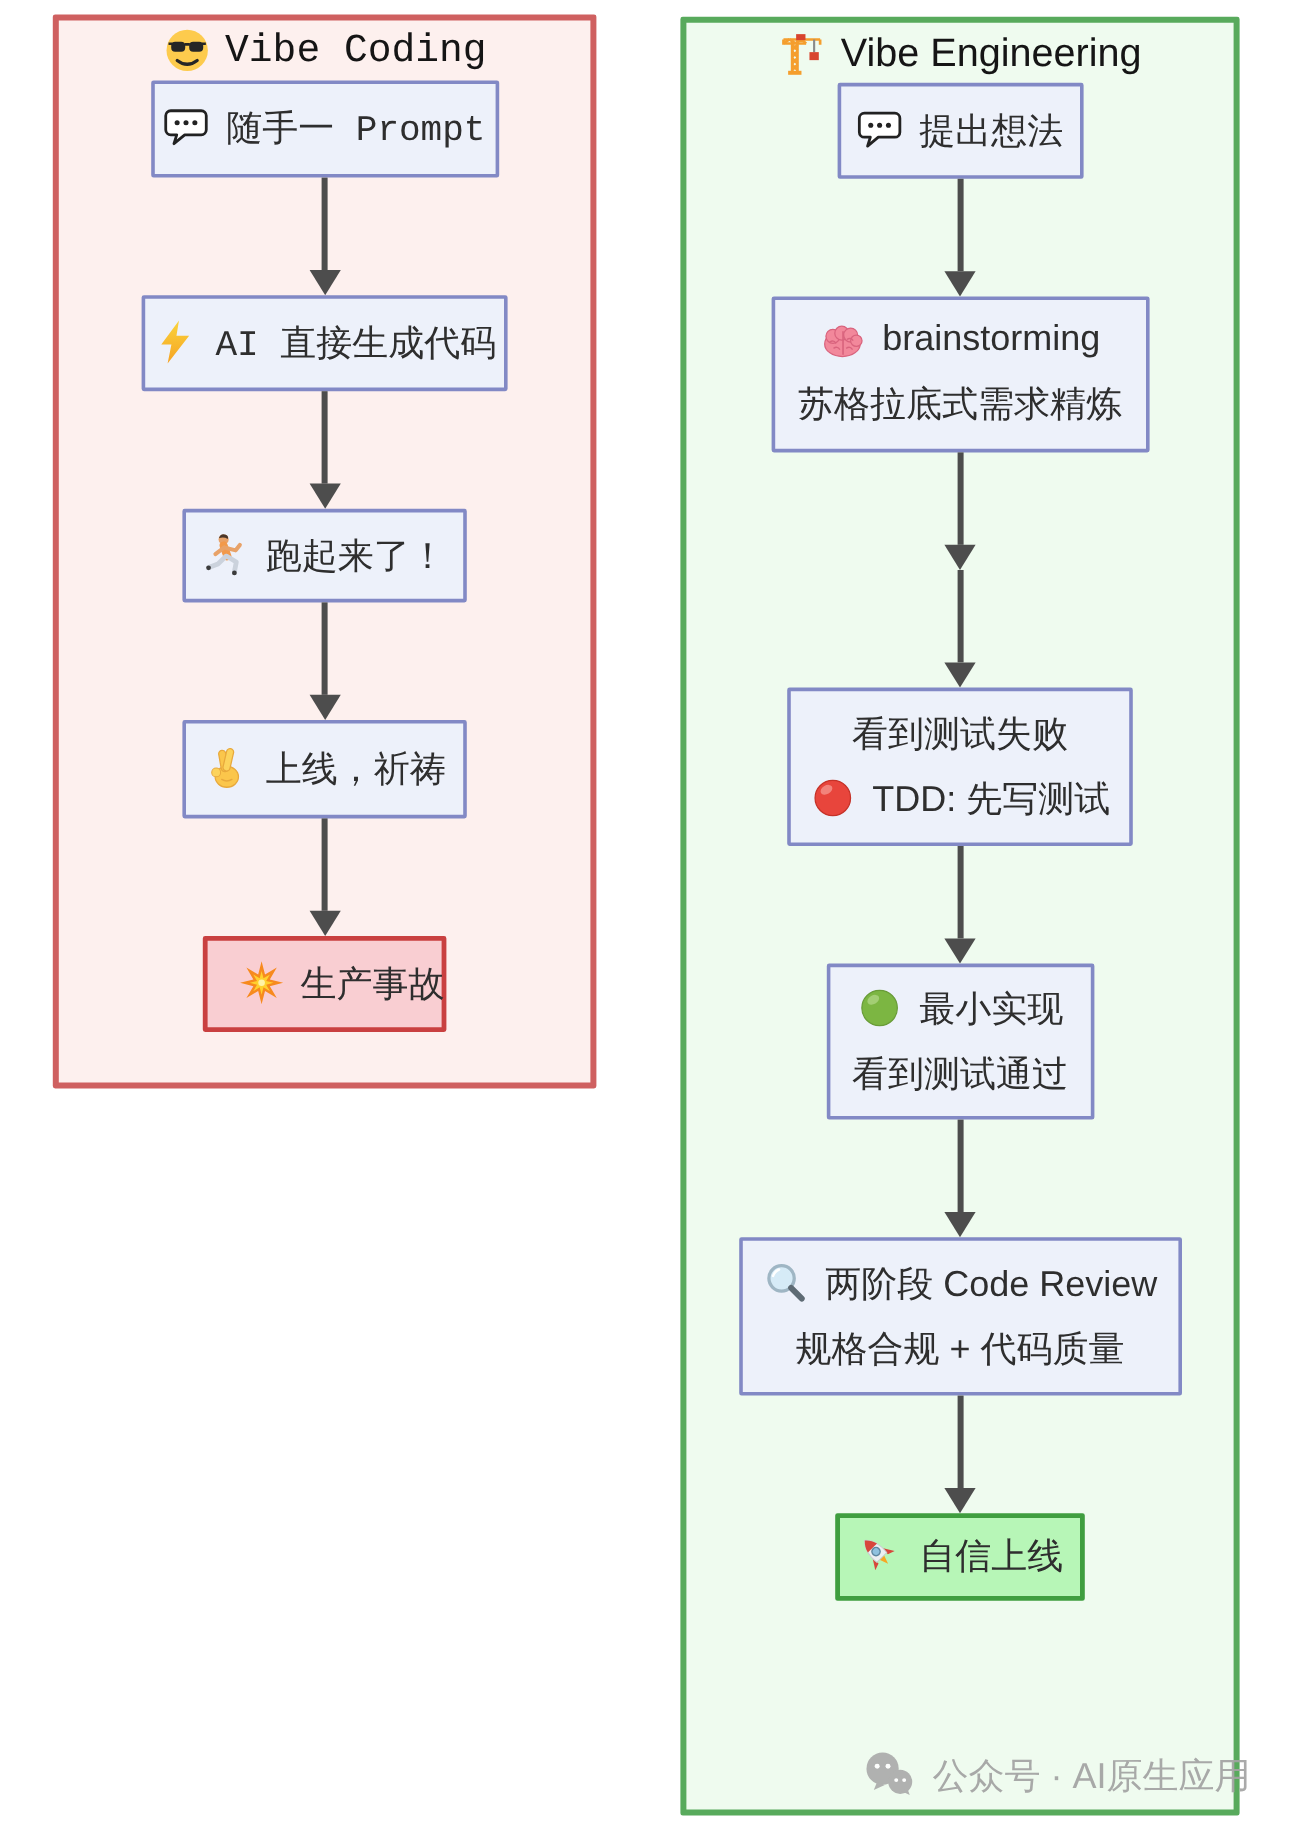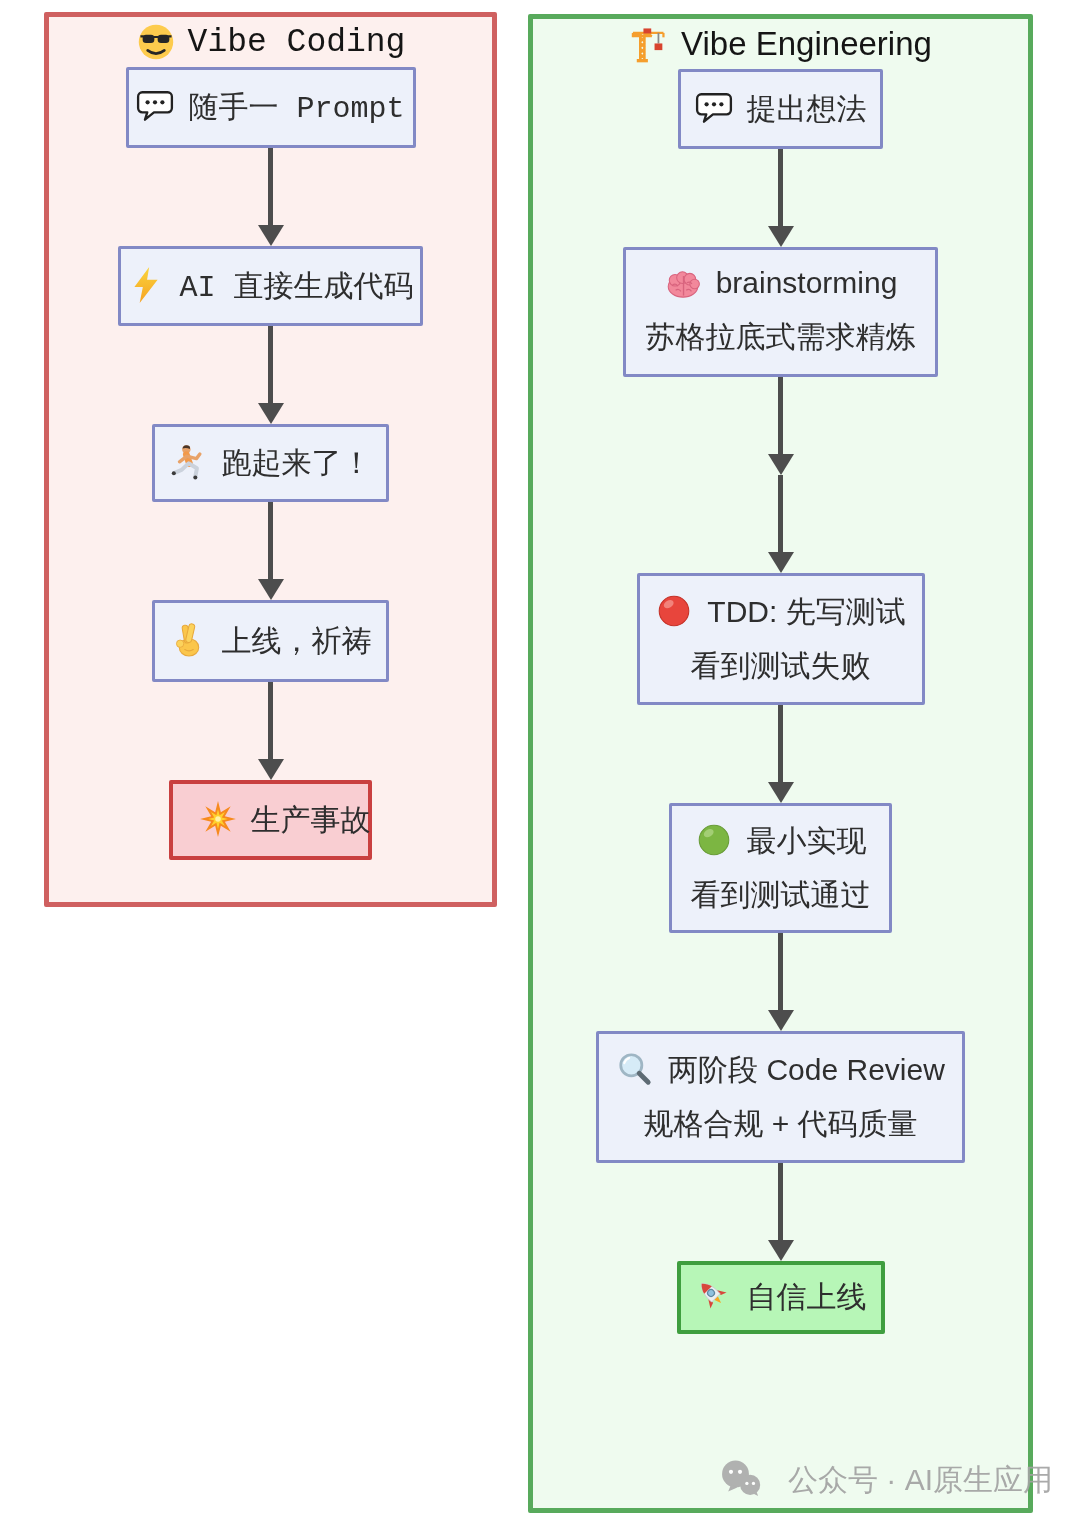--- a/index.html
+++ b/index.html
@@ -14,21 +14,21 @@
     display:flex;flex-direction:column;align-items:center;
     border-radius:2px;
   }
   .panel.left{
     left:44px;top:12px;width:453px;height:895px;
     background:var(--left_panel_bg,#fdf0ee);
     border:5px solid var(--left_panel_border,#cf6060);
     font-family:Liberation Mono, monospace;
   }
   .panel.right{
-    left:528px;top:14px;width:505px;height:1499px;
+    left:567px;top:14px;width:466px;height:1499px;
     background:var(--right_panel_bg,#effbef);
     border:5px solid var(--right_panel_border,#58aa5c);
   }
   .panel-title{
     height:42px;margin:4px 0;display:flex;align-items:center;gap:12px;
     font-size:33px;font-weight:500;color:#151515;white-space:nowrap;
   }
   .panel-title .icon{width:40px;height:40px;}
   .node{
     box-sizing:border-box;flex:0 0 auto;
@@ -52,21 +52,21 @@
   .icon svg{width:100%;height:100%;display:block;}
   .arrow{height:98px;flex:0 0 auto;display:flex;flex-direction:column;align-items:center;}
   .arrow .stem{width:5px;flex:1;background:var(--arrow,#4d4d4d);}
   .arrow .head{
     width:0;height:0;
     border-left:13px solid transparent;border-right:13px solid transparent;
     border-top:21px solid var(--arrow,#4d4d4d);
   }
   .watermark{
     position:absolute;left:718px;top:1458px;z-index:5;
-    display:flex;align-items:center;gap:24px;
+    display:flex;align-items:center;gap:13px;
     font-size:30px;color:var(--watermark_text,#a3a3a3);
     white-space:nowrap;opacity:.92;
   }
   .watermark .icon{width:46px;height:44px;}
 </style>
 </head>
 <body style="--left_panel_bg: #fdf0ee; --left_panel_border: #cf6060; --right_panel_bg: #effbef; --right_panel_border: #58aa5c; --node_bg: #edf1fa; --node_border: #8289c5; --danger_bg: #f9ced2; --danger_border: #c94040; --success_bg: #b7f6b7; --success_border: #3f9e3f; --arrow: #4d4d4d; --text: #2e2e2e; --watermark_text: #a3a3a3;">
 
 <div>
 
@@ -240,30 +240,30 @@
         <div class="stem"></div>
         <div class="head"></div>
       </div>
 
     <div class="arrow">
         <div class="stem"></div>
         <div class="head"></div>
       </div>
 
     <div class="node" style="width:288px;height:132px" data-style="normal">
+      <div class="row line2">看到测试失败</div>
       <div class="row">
         <span class="icon">
             <svg viewBox="0 0 36 36" xmlns="http://www.w3.org/2000/svg">
               <circle cx="18" cy="18" r="14" fill="#E8453C" stroke="#C53228" stroke-width="1"></circle>
               <ellipse cx="13" cy="11.5" rx="5" ry="3.4" fill="#F2837B" transform="rotate(-30 13 11.5)"></ellipse>
             </svg>
           </span>
         <span>TDD: 先写测试</span>
       </div>
-      <div class="row line2">看到测试失败</div>
     </div>
     <div class="arrow">
         <div class="stem"></div>
         <div class="head"></div>
       </div>
 
     <div class="node" style="width:223px;height:130px" data-style="normal">
       <div class="row">
         <span class="icon">
             <svg viewBox="0 0 36 36" xmlns="http://www.w3.org/2000/svg">

